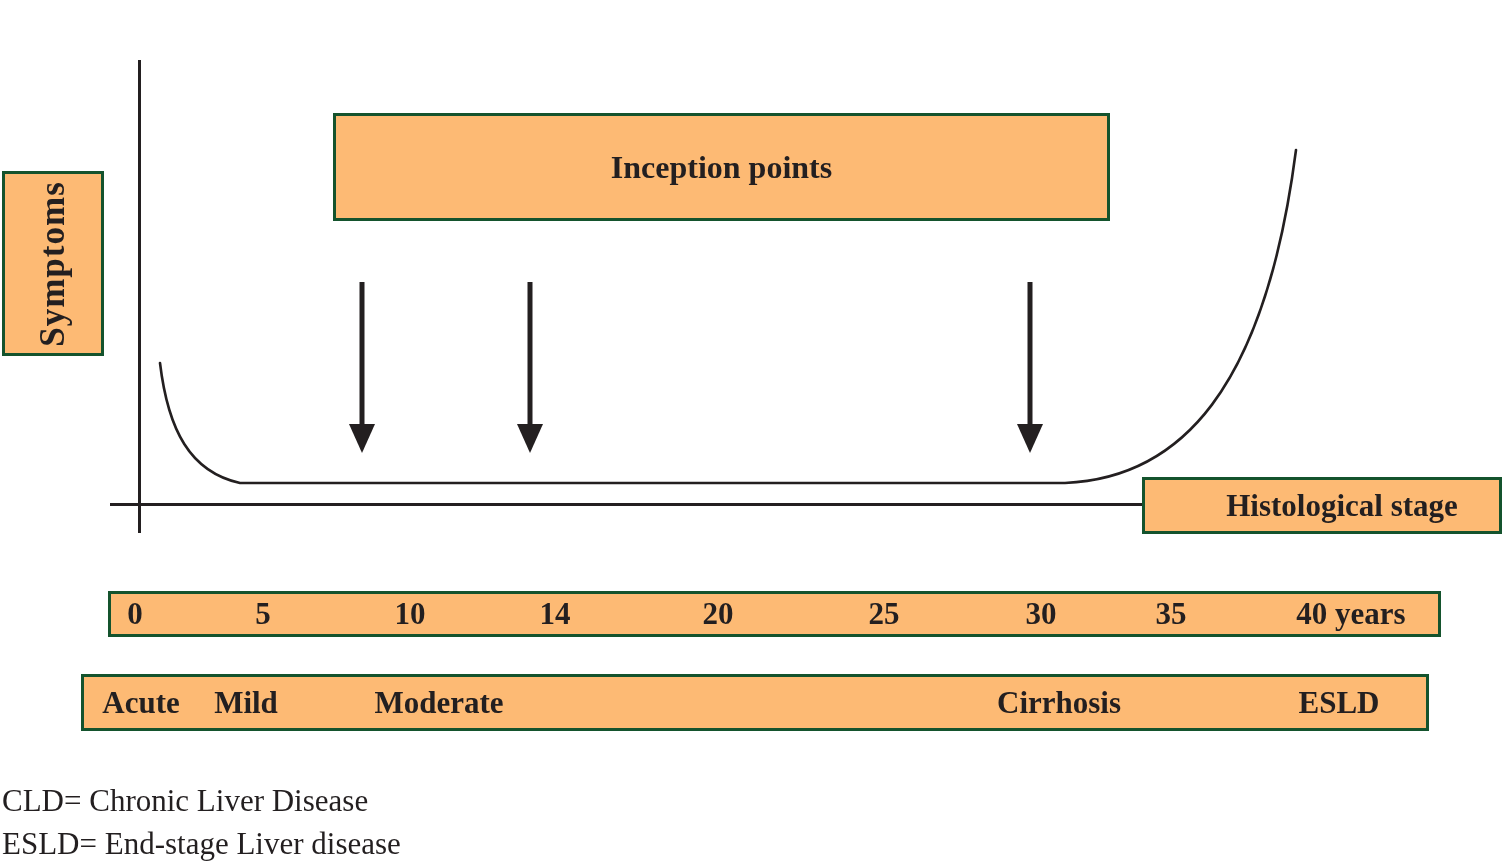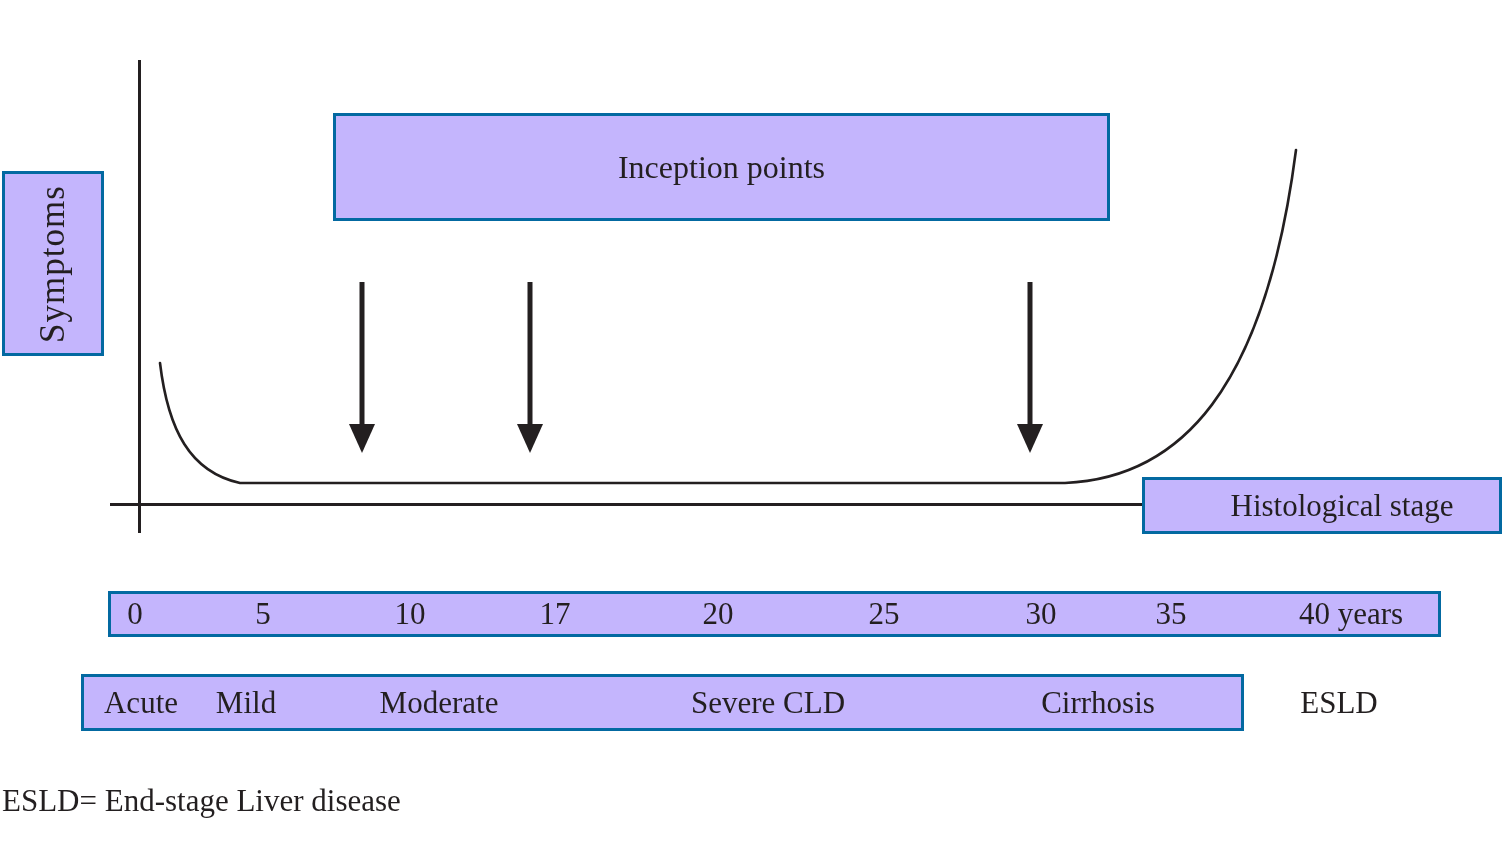--- a/index.html
+++ b/index.html
@@ -5,27 +5,27 @@
   html,body{margin:0;padding:0;background:#fff;}
   .canvas{
     position:relative;width:1505px;height:861px;background:#ffffff;
     font-family:"Liberation Serif", serif;color:#231f20;overflow:hidden;
   }
   .overlay{position:absolute;left:0;top:0;width:1505px;height:861px;}
   .curve{fill:none;stroke:#231f20;stroke-width:2.6;stroke-linecap:round;}
   .axis{position:absolute;background:#231f20;}
   .axis-y{left:138px;top:60px;width:3px;height:473px;}
   .axis-x{left:110px;top:503px;width:1032px;height:3px;}
-  .box{position:absolute;border:3px solid #0369a1;background:#c4b5fd;box-sizing:border-box;}
+  .box{position:absolute;border:3px solid #14532d;background:#fdba74;box-sizing:border-box;font-weight:bold;}
   .symptoms-box{left:2px;top:171px;width:102px;height:185px;display:flex;align-items:center;justify-content:center;}
   .vtext{transform:rotate(-90deg);white-space:nowrap;font-size:35px;letter-spacing:1px;}
   .inception-box{left:333px;top:113px;width:777px;height:108px;display:flex;align-items:center;justify-content:center;font-size:32px;}
   .histology-box{left:1142px;top:477px;width:360px;height:57px;display:flex;align-items:center;justify-content:center;font-size:31px;padding-left:40px;}
   .timeline-box{left:108px;top:591px;width:1333px;height:46px;}
-  .stages-box{left:81px;top:674px;width:1163px;height:57px;}
+  .stages-box{left:81px;top:674px;width:1348px;height:57px;}
   .tick,.stage{position:absolute;top:50%;transform:translate(-50%,-50%);font-size:31px;white-space:nowrap;}
   .arrow{position:absolute;top:282px;width:26px;height:171px;margin-left:-13px;}
   .arrow-shaft{position:absolute;left:50%;transform:translateX(-50%);top:0;width:5px;height:144px;background:#231f20;}
   .arrow-head{position:absolute;left:0;top:142px;width:0;height:0;
     border-left:13px solid transparent;border-right:13px solid transparent;border-top:29px solid #231f20;}
   .footnotes{position:absolute;left:2px;top:779px;font-size:31px;line-height:43px;}
 </style>
 </head>
 <body>
 
@@ -60,34 +60,34 @@
   </div>
 
   <div class="box histology-box">
     <span>Histological stage</span>
   </div>
 
   <div class="box timeline-box">
     <span class="tick" style="left:24px;">0</span>
     <span class="tick" style="left:152px;">5</span>
     <span class="tick" style="left:299px;">10</span>
-    <span class="tick" style="left:444px;">17</span>
+    <span class="tick" style="left:444px;">14</span>
     <span class="tick" style="left:607px;">20</span>
     <span class="tick" style="left:773px;">25</span>
     <span class="tick" style="left:914px;margin-left:16px;">30</span>
     <span class="tick" style="left:1060px;">35</span>
     <span class="tick" style="left:1240px;">40 years</span>
   </div>
 
   <div class="box stages-box">
     <span class="stage" style="left:57px;">Acute</span>
     <span class="stage" style="left:162px;">Mild</span>
     <span class="stage" style="left:355px;text-align:right;">Moderate</span>
-    <span class="stage" style="left:684px;">Severe CLD</span>
-    <span class="stage" style="left:1014px;">Cirrhosis</span>
+    <span class="stage" style="left:975px;">Cirrhosis</span>
     <span class="stage" style="left:1255px;text-align:right;">ESLD</span>
   </div>
 
   <div class="footnotes">
+    <div>CLD= Chronic Liver Disease</div>
     <div>ESLD= End-stage Liver disease</div>
   </div>
 
 </div>
 
 </body></html>

